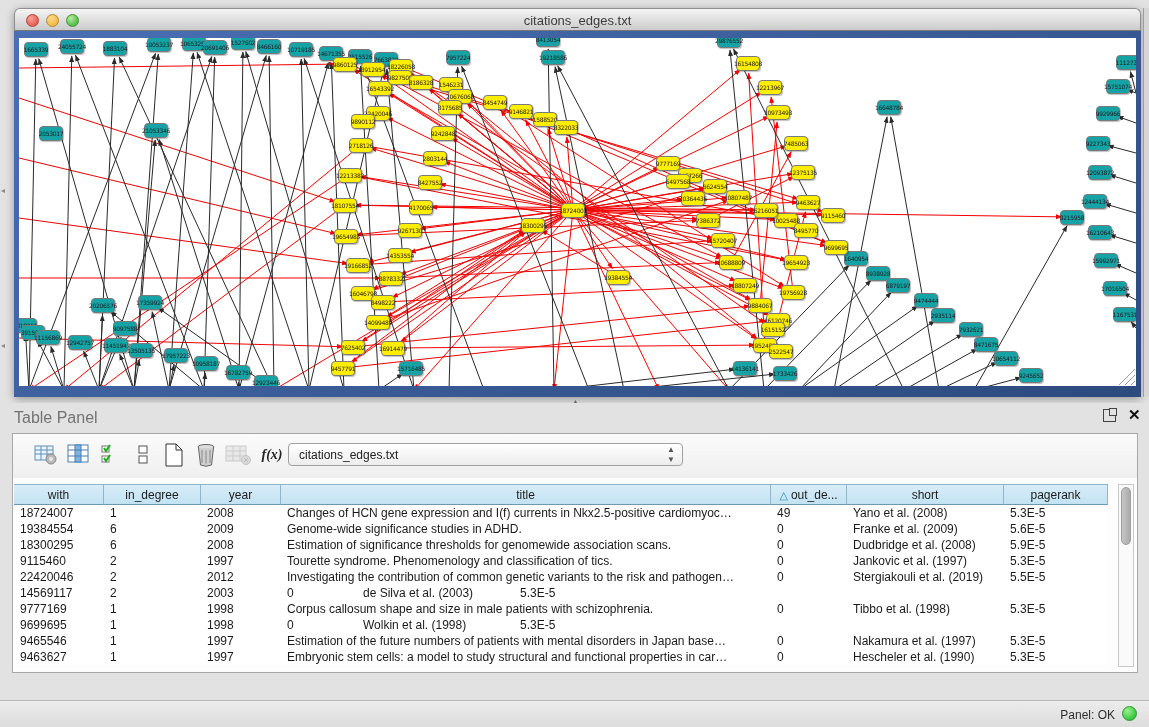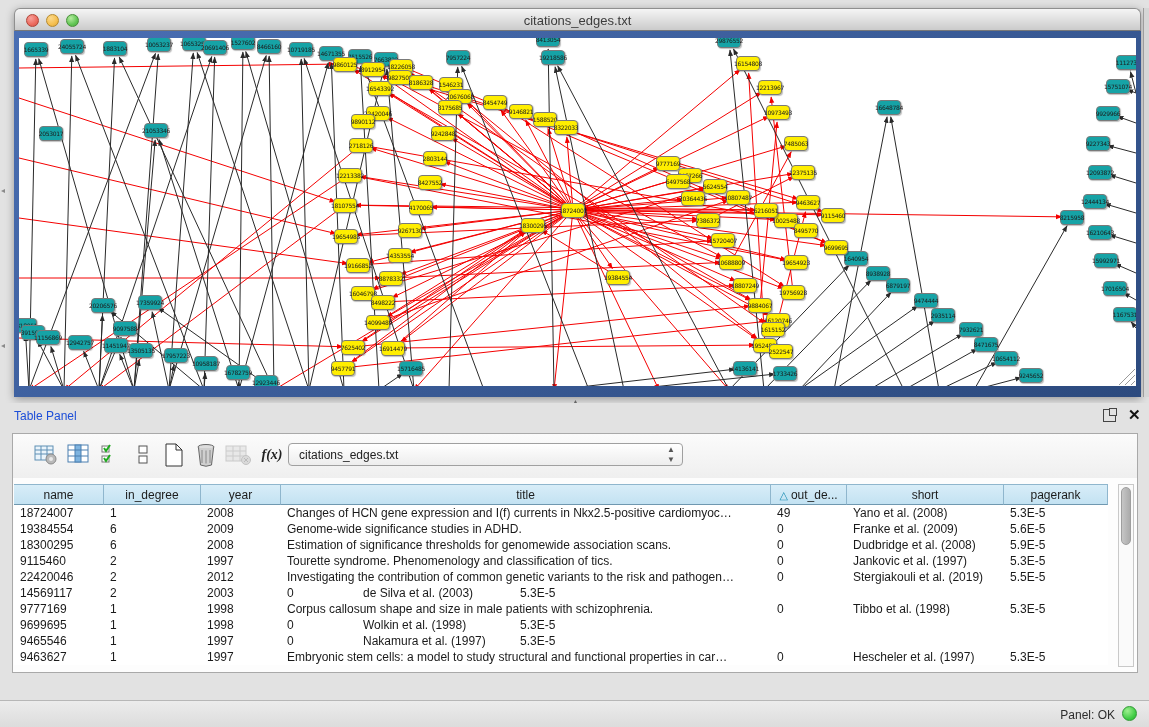--- a/index.html
+++ b/index.html
@@ -33,21 +33,21 @@
   #rightsliver { position:absolute; left:1143px; top:8px; width:6px; height:389px;
     background:#d6d6d6; border-left:1px solid #9d9d9d; }
   .edge-arrow { position:absolute; font-size:8px; color:#8a8a8a; }
 
   
   #divider-handle { position:absolute; left:572px; top:398px; font-size:7px; color:#666; }
 
   
   #tablepanel { position:absolute; left:0; top:403px; width:1149px; height:297px; background:#e2e2e2; }
   #tp-header { position:absolute; left:0; top:0; width:100%; height:26px; }
-  #tp-title { position:absolute; left:14px; top:6px; font-size:12px; color:#1d4ed8; }
+  #tp-title { position:absolute; left:14px; top:6px; font-size:16px; color:#737373; }
   #tp-float { position:absolute; left:1103px; top:6px; width:13px; height:13px;
     border:1px solid #444; }
   #tp-float:before { content:""; position:absolute; right:-2px; top:-2px; width:6px;
     height:6px; background:#e2e2e2; border:1px solid #444; }
   #tp-close { position:absolute; left:1128px; top:3px; font-size:15px; font-weight:bold; color:#111; }
 
   #tbox { position:absolute; left:12px; top:30px; width:1126px; height:240px;
     background:#fdfdfd; border:1px solid #a9a9a9; }
   #toolbar { position:absolute; left:0; top:0; width:100%; height:44px;
     background:linear-gradient(#fbfbfb,#efefef); }
@@ -494,21 +494,21 @@
             <span id="fx">f(x)</span>
           </span>
         <div id="netselect">
           <span class="val">citations_edges.txt</span>
           <span class="arrows">▲<br>▼</span>
         </div>
       </div>
 
       <div id="grid">
         <div id="ghead">
-            <div class="hc" style="width: 90px;">name</div>
+            <div class="hc" style="width: 90px;">with</div>
             <div class="hc" style="width: 97px;">in_degree</div>
             <div class="hc" style="width: 80px;">year</div>
             <div class="hc" style="width: 490px;">title</div>
             <div class="hc" style="width: 76px;"><span class="sort">△ </span>out_de...</div>
             <div class="hc" style="width: 157px;">short</div>
             <div class="hc" style="width: 104px;">pagerank</div>
           </div>
         <div id="grows">
             <div class="gr">
               <div class="gc" style="width: 90px;">18724007</div>
@@ -577,31 +577,32 @@
               <div class="gc" style="width: 97px;">1</div>
               <div class="gc" style="width: 80px;">1998</div>
               <div class="gc" style="width: 76px;">0</div>
               <div class="gc" style="width: 157px;">Wolkin et al. (1998)</div>
               <div class="gc" style="width: 104px;">5.3E-5</div>
             </div>
             <div class="gr">
               <div class="gc" style="width: 90px;">9465546</div>
               <div class="gc" style="width: 97px;">1</div>
               <div class="gc" style="width: 80px;">1997</div>
+              <div class="gc" style="width: 490px;">Estimation of the future numbers of patients with mental disorders in Japan base…</div>
               <div class="gc" style="width: 76px;">0</div>
               <div class="gc" style="width: 157px;">Nakamura et al. (1997)</div>
               <div class="gc" style="width: 104px;">5.3E-5</div>
             </div>
             <div class="gr">
               <div class="gc" style="width: 90px;">9463627</div>
               <div class="gc" style="width: 97px;">1</div>
               <div class="gc" style="width: 80px;">1997</div>
               <div class="gc" style="width: 490px;">Embryonic stem cells: a model to study structural and functional properties in car…</div>
               <div class="gc" style="width: 76px;">0</div>
-              <div class="gc" style="width: 157px;">Hescheler et al. (1997)</div>
+              <div class="gc" style="width: 157px;">Hescheler et al. (1990)</div>
               <div class="gc" style="width: 104px;">5.3E-5</div>
             </div>
           </div>
       </div>
       <div id="vscroll">
         <div id="vthumb"></div>
       </div>
 
       <div id="tabs">
           <div class="tab active" style="width: 90px;">Node Table</div>

